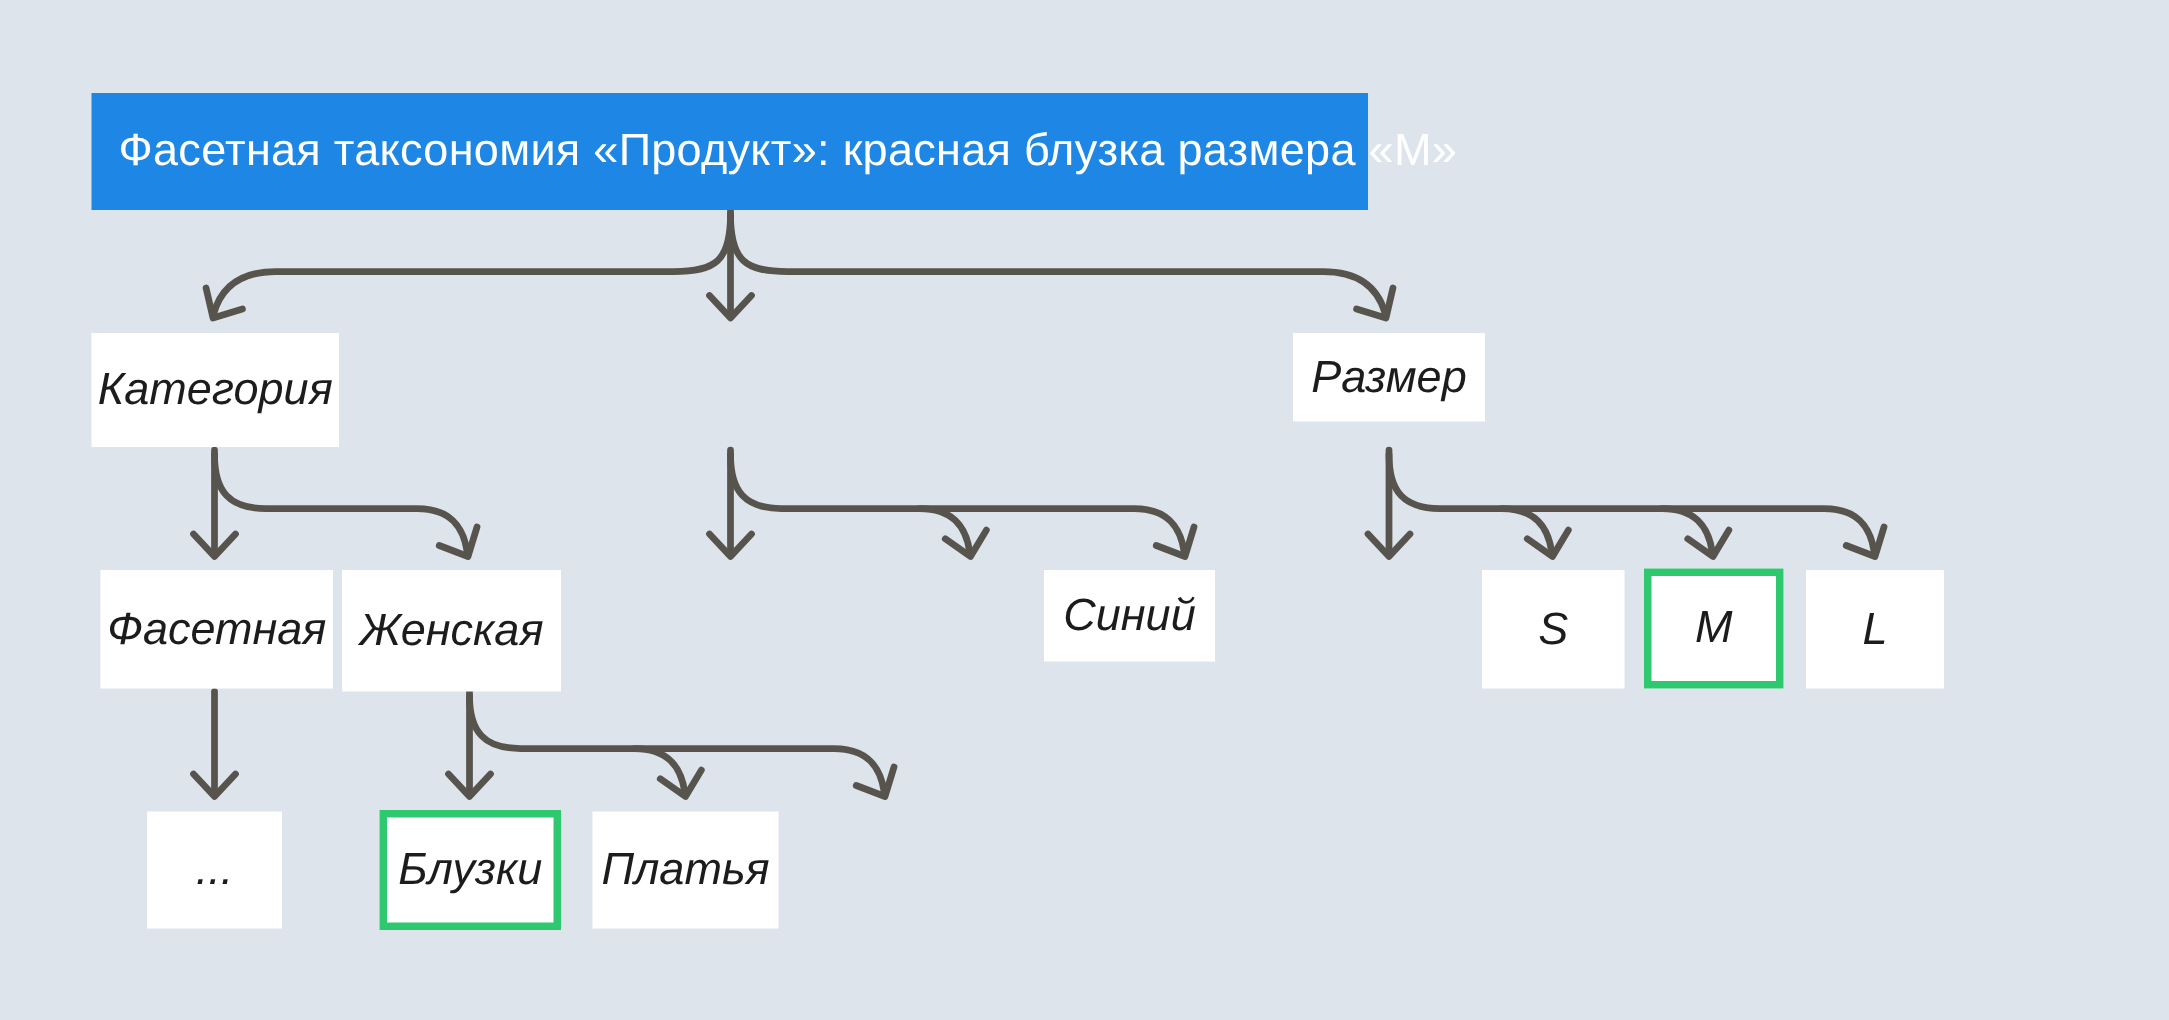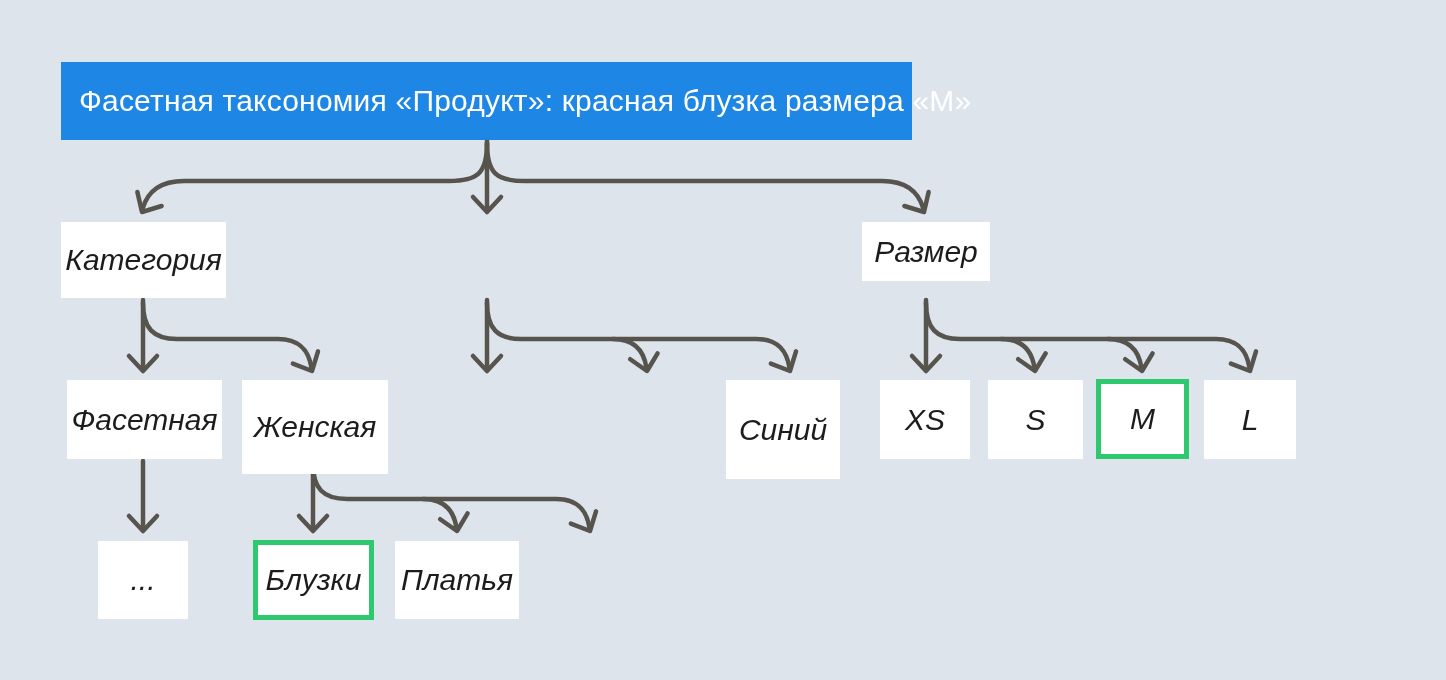--- a/index.html
+++ b/index.html
@@ -83,25 +83,24 @@
       <path d="M-14,-15 L0,0 L14,-15" transform="translate(457,531) rotate(-12)"></path>
     </g>
   </svg>
 
   <div class="title-bar">Фасетная таксономия «Продукт»: красная блузка размера «М»</div>
 
   <div class="node" style="left:61px;top:222px;width:165px;height:76px">Категория</div>
   <div class="node" style="left:862px;top:222px;width:128px;height:59px">Размер</div>
 
   <div class="node" style="left:67px;top:380px;width:155px;height:79px">Фасетная</div>
-  <div class="node" style="left:242px;top:380px;width:146px;height:94px">Женская</div>
+  <div class="node" style="left:228px;top:380px;width:146px;height:81px">Женская</div>
 
-  <div class="node" style="left:726px;top:380px;width:114px;height:99px">Синий</div>
+  <div class="node" style="left:696px;top:380px;width:114px;height:61px">Синий</div>
 
-  <div class="node" style="left:880px;top:380px;width:90px;height:79px">XS</div>
   <div class="node" style="left:988px;top:380px;width:95px;height:79px">S</div>
   <div class="node selected" style="left:1096px;top:379px;width:93px;height:80px">M</div>
   <div class="node" style="left:1204px;top:380px;width:92px;height:79px">L</div>
 
   <div class="node" style="left:98px;top:541px;width:90px;height:78px">...</div>
   <div class="node selected" style="left:253px;top:540px;width:121px;height:80px">Блузки</div>
   <div class="node" style="left:395px;top:541px;width:124px;height:78px">Платья</div>
 
 </div>
 

